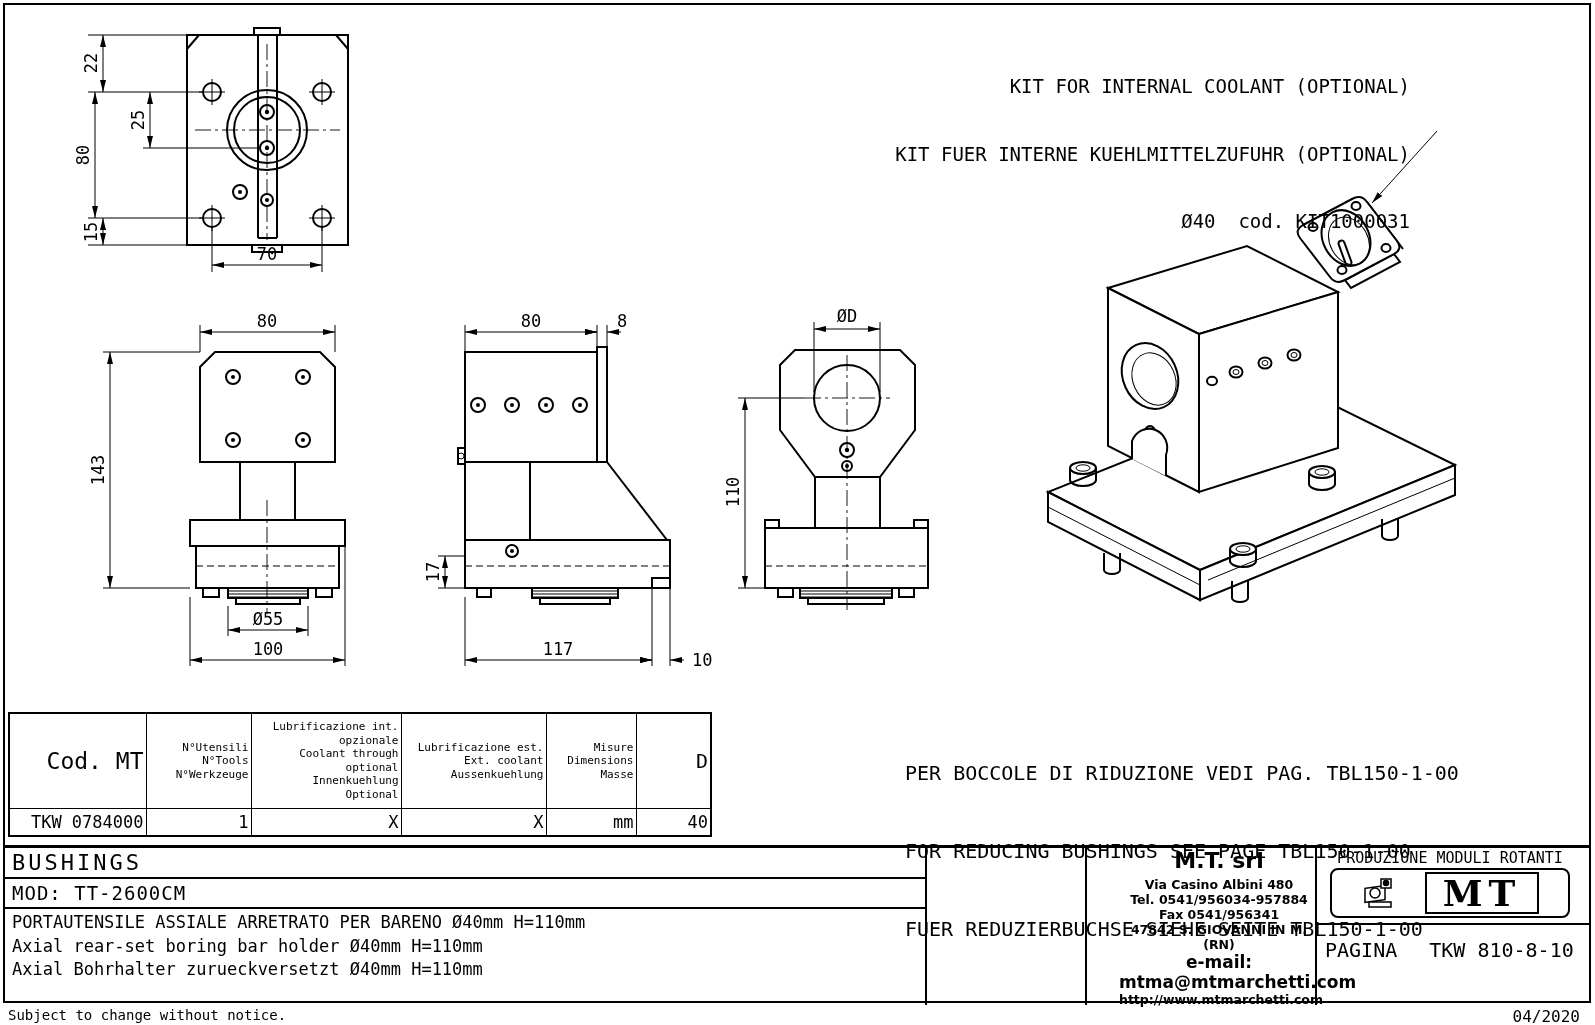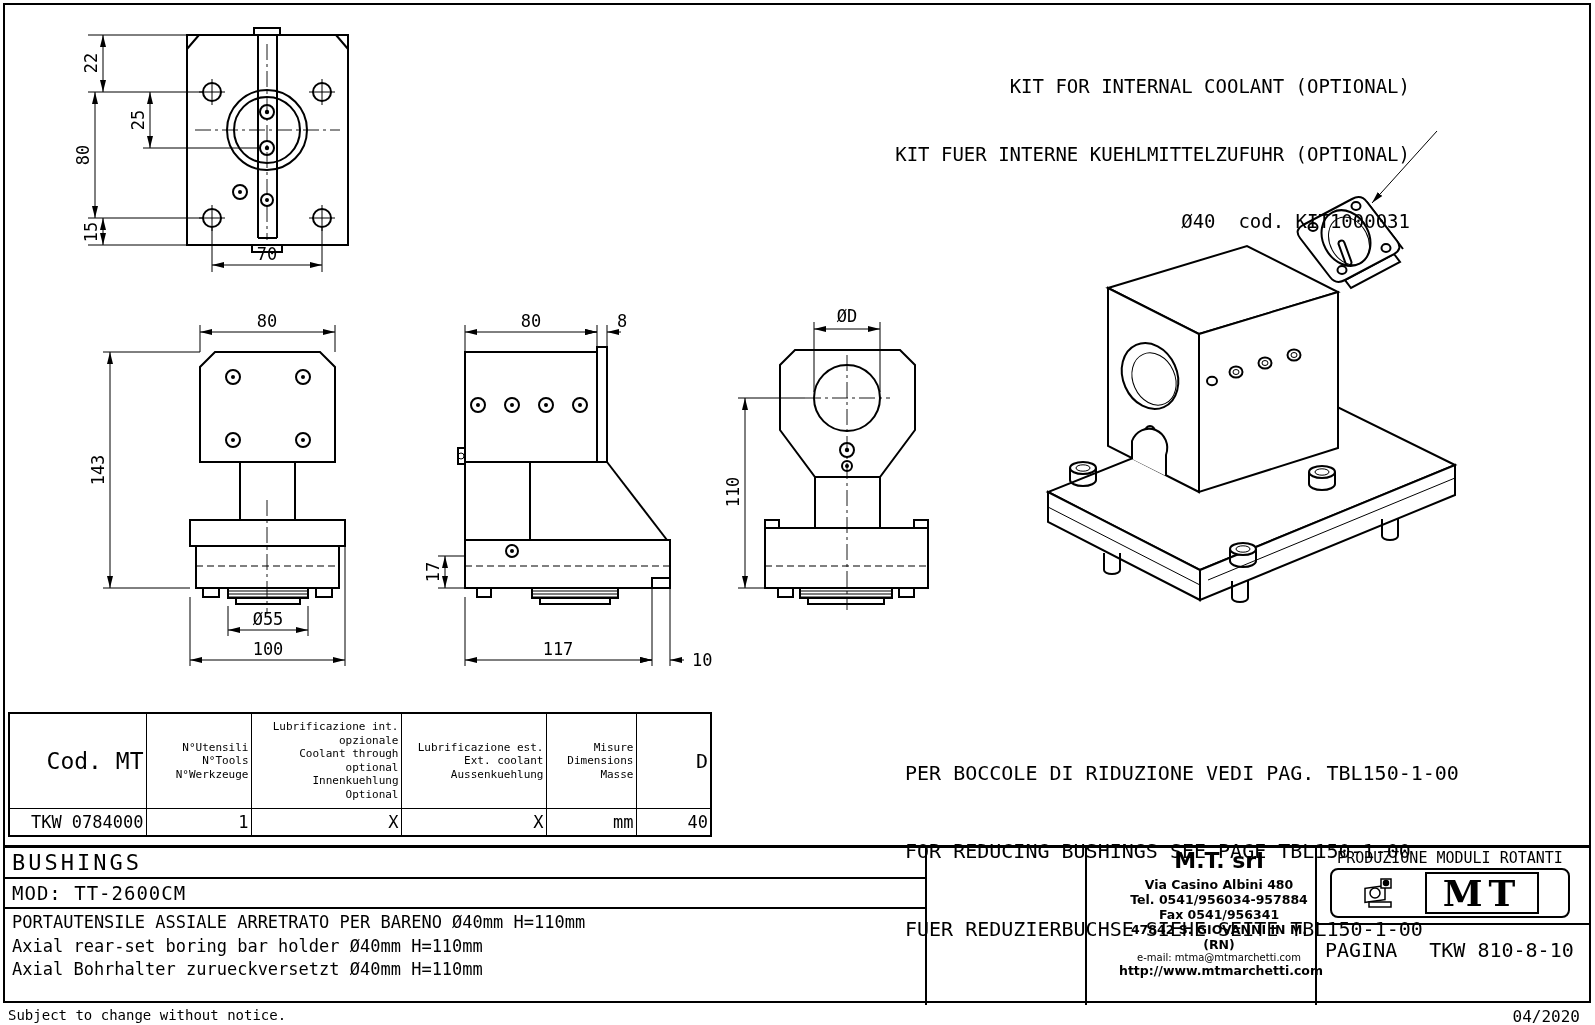--- a/index.html
+++ b/index.html
@@ -361,21 +361,21 @@
 <div class="abs" style="left:12px;top:912px;font-size:17px;">PORTAUTENSILE ASSIALE ARRETRATO PER BARENO Ø40mm H=110mm</div>
 <div class="abs" style="left:12px;top:936px;font-size:17px;">Axial rear-set boring bar holder Ø40mm H=110mm</div>
 <div class="abs" style="left:12px;top:959px;font-size:17px;">Axial Bohrhalter zurueckversetzt Ø40mm H=110mm</div>
 
 <div class="abs" style="left:1087px;top:848px;width:232px;text-align:center;font-family:'DejaVu Sans',sans-serif;padding-left:32px;">
   <div style="font-size:22px;font-weight:bold;margin-bottom:4px;">M.T.  srl</div>
   <div style="font-size:12.5px;font-weight:bold;">Via Casino Albini 480</div>
   <div style="font-size:12.5px;font-weight:bold;">Tel. 0541/956034-957884</div>
   <div style="font-size:12.5px;font-weight:bold;">Fax 0541/956341</div>
   <div style="font-size:12.5px;font-weight:bold;">47842 S. GIOVANNI IN M. (RN)</div>
-  <div style="font-size:10px;font-weight:normal;">e-mail: mtma@mtmarchetti.com</div>
+  <div style="font-size:17px;font-weight:bold;">e-mail: mtma@mtmarchetti.com</div>
   <div style="font-size:12.5px;font-weight:bold;">http://www.mtmarchetti.com</div>
 </div>
 
 <div class="abs" style="left:1317px;top:849px;width:266px;text-align:center;font-size:15px;">PRODUZIONE MODULI ROTANTI</div>
 <div class="abs" style="left:1330px;top:868px;width:240px;height:50px;border:2.5px solid #000;border-radius:8px;display:flex;align-items:center;justify-content:center;gap:28px;">
   <svg width="36" height="36" viewBox="0 0 36 36" style="position:static;flex:0 0 auto;">
     <g stroke="#000" stroke-width="1.5" fill="#fff">
       <rect x="4" y="14" width="20" height="14" transform="skewY(-8)"></rect>
       <circle cx="14" cy="18" r="5"></circle>
       <rect x="20" y="4" width="10" height="9"></rect>

